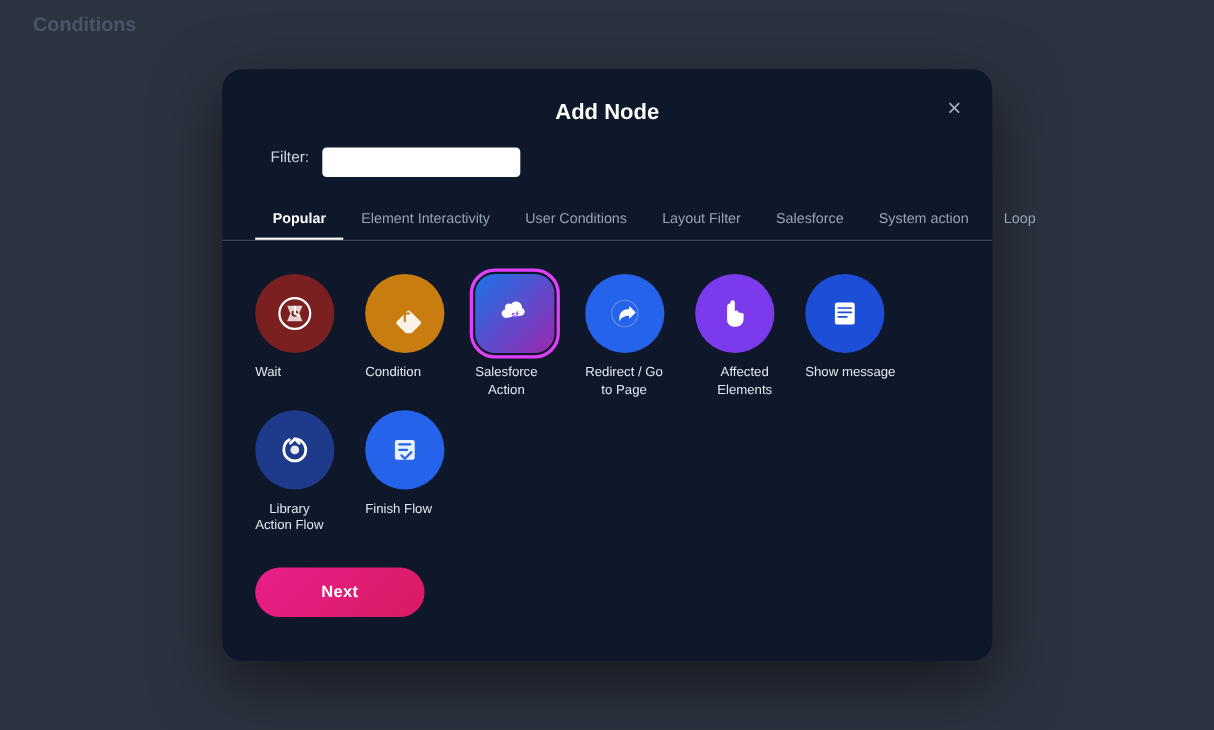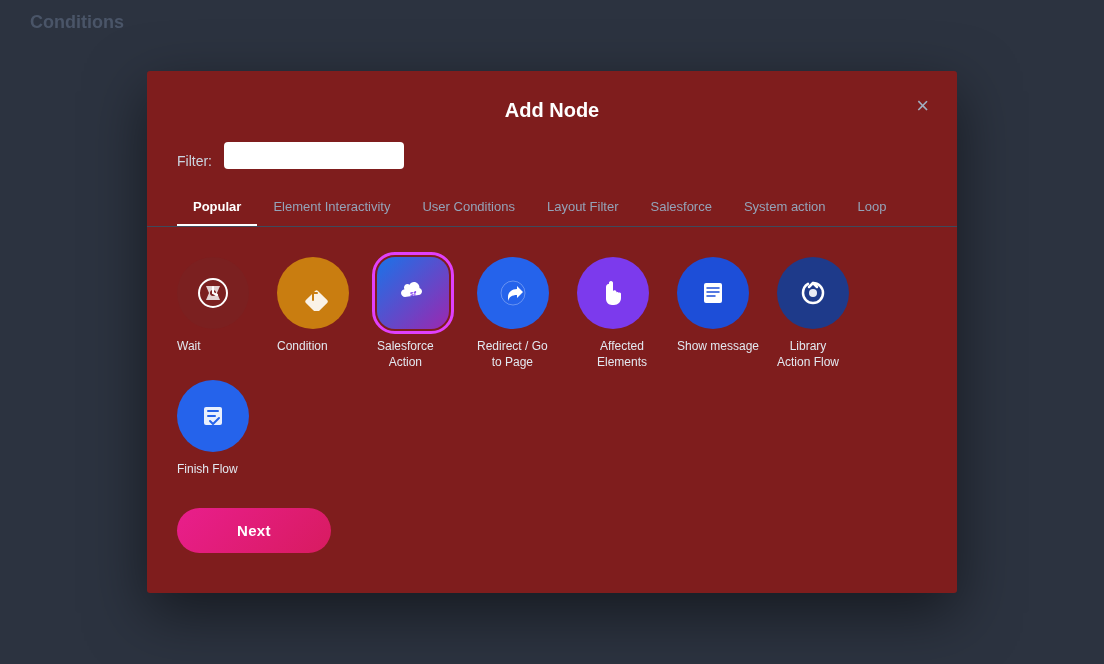--- a/index.html
+++ b/index.html
@@ -30,23 +30,23 @@
     
     .modal-overlay {
       position: absolute;
       inset: 0;
       display: flex;
       align-items: center;
       justify-content: center;
     }
 
     .modal {
-      background: #7f1d1d;
-      border-radius: 3px;
-      width: 810px;
+      background: #0f172a;
+      border-radius: 18px;
+      width: 700px;
       max-height: 620px;
       position: relative;
       padding: 0 0 30px 0;
       box-shadow: 0 20px 60px rgba(0,0,0,0.5);
     }
 
     .modal-header {
       display: flex;
       align-items: center;
       justify-content: center;
@@ -70,22 +70,22 @@
       font-size: 22px;
       cursor: pointer;
       line-height: 1;
       padding: 4px 8px;
       border-radius: 4px;
     }
 
     
     .filter-row {
       display: flex;
-      align-items: flex-end;
-      padding: 0 30px 20px;
+      align-items: flex-start;
+      padding: 0 44px 20px;
       gap: 12px;
     }
 
     .filter-label {
       color: #cbd5e0;
       font-size: 14px;
       font-weight: 500;
     }
 
     .filter-input {

